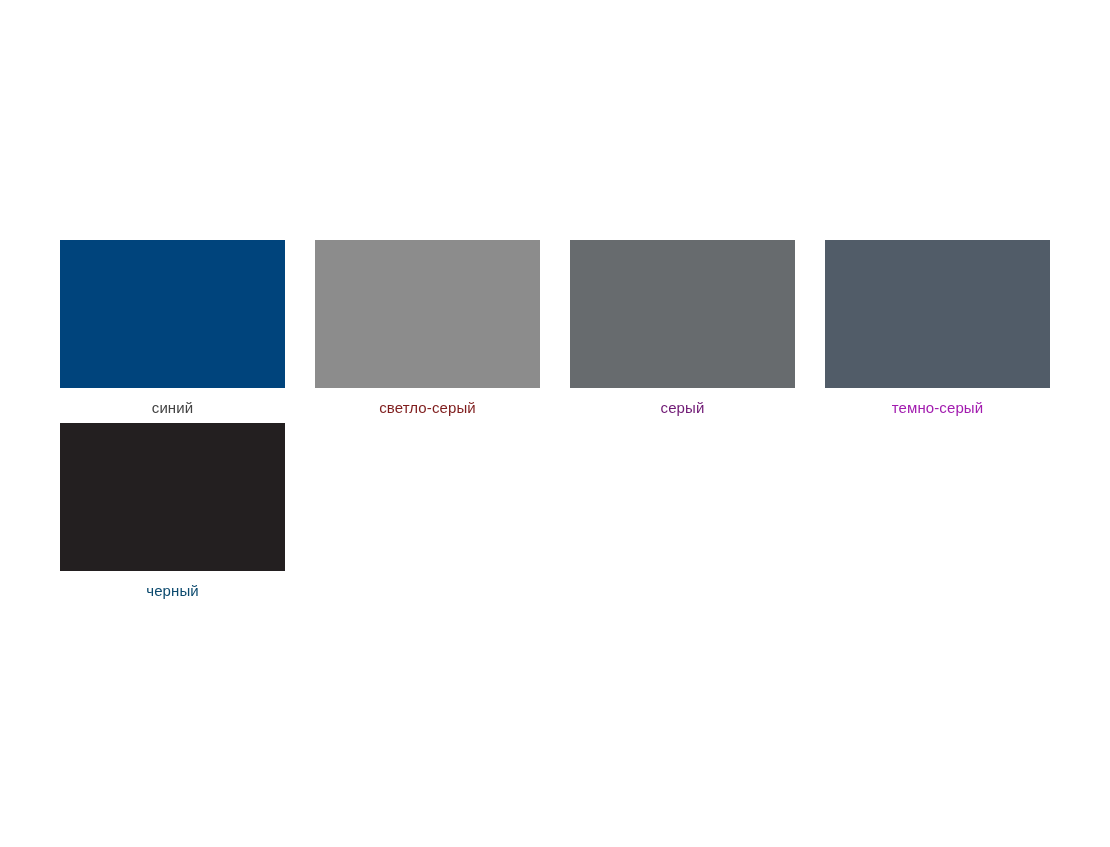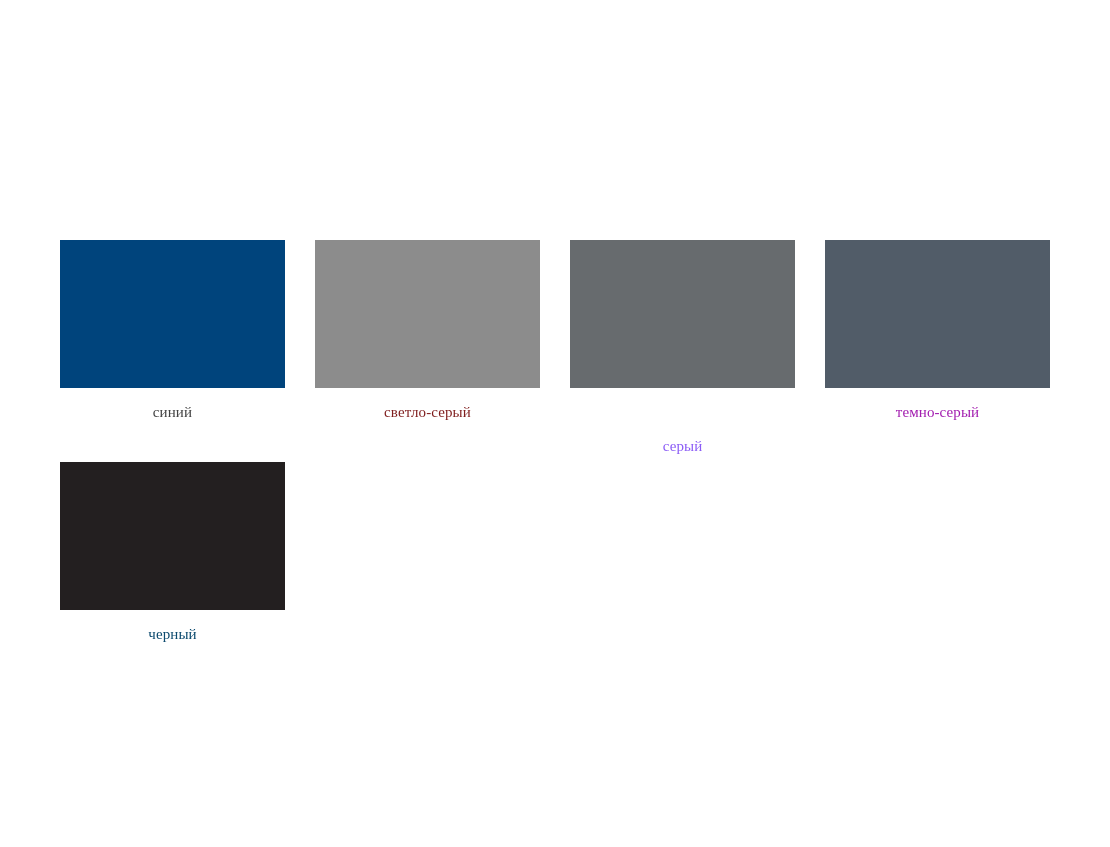--- a/index.html
+++ b/index.html
@@ -39,24 +39,24 @@
   .swatch-chip {
     width: 225px;
     height: 148px;
     display: block;
   }
 
   .swatch-label {
     display: block;
     width: 225px;
     text-align: center;
-    font-family: Liberation Serif, serif;
+    font-family: Liberation Sans, sans-serif;
     font-size: 15px;
     line-height: 1;
-    padding-top: 17px;
+    padding-top: 12px;
     padding-bottom: 4px;
     color: #434343;
     letter-spacing: 0.1px;
     white-space: nowrap;
   }
 </style>
 </head>
 <body style="background: rgb(255, 255, 255);">
 
 <div id="palette-root">
@@ -64,21 +64,21 @@
       <div class="swatch-cell">
         <div class="swatch-chip" style="background-color: rgb(0, 68, 124);"></div>
         <span class="swatch-label" style="color: rgb(67, 67, 67);">синий</span>
       </div>
       <div class="swatch-cell">
         <div class="swatch-chip" style="background-color: rgb(140, 140, 140);"></div>
         <span class="swatch-label" style="color: #7f1d1d;">светло-серый</span>
       </div>
       <div class="swatch-cell">
         <div class="swatch-chip" style="background-color: rgb(103, 107, 110);"></div>
-        <span class="swatch-label" style="color: #8b5cf6; margin-top: 34px;">серый</span>
+        <span class="swatch-label" style="color: #701a75;">серый</span>
       </div>
       <div class="swatch-cell">
         <div class="swatch-chip" style="background-color: rgb(81, 92, 104);"></div>
         <span class="swatch-label" style="color: #a21caf;">темно-серый</span>
       </div>
       <div class="swatch-cell">
         <div class="swatch-chip" style="background-color: rgb(35, 31, 32);"></div>
         <span class="swatch-label" style="color: #0c4a6e;">черный</span>
       </div>
     </div>

